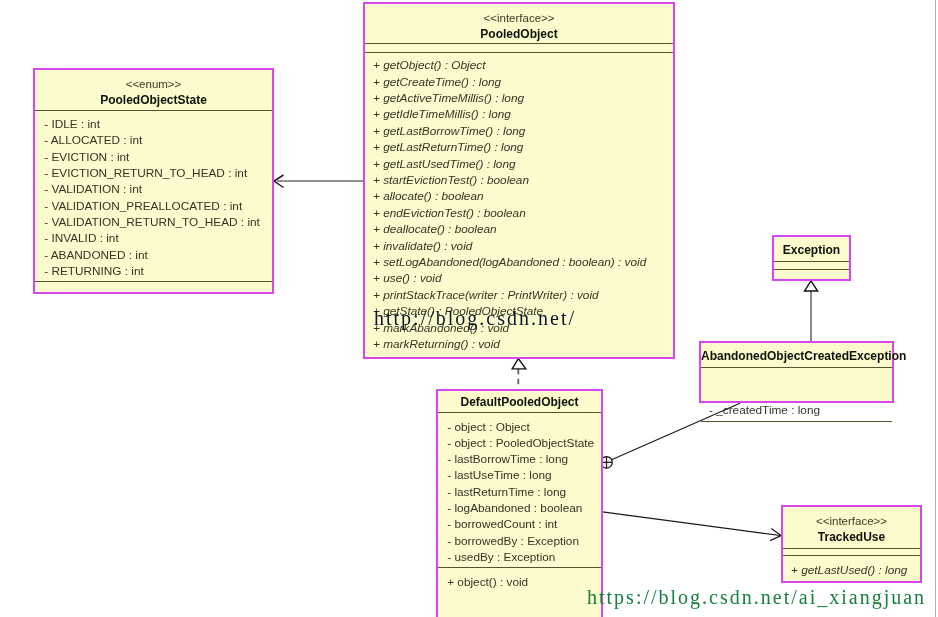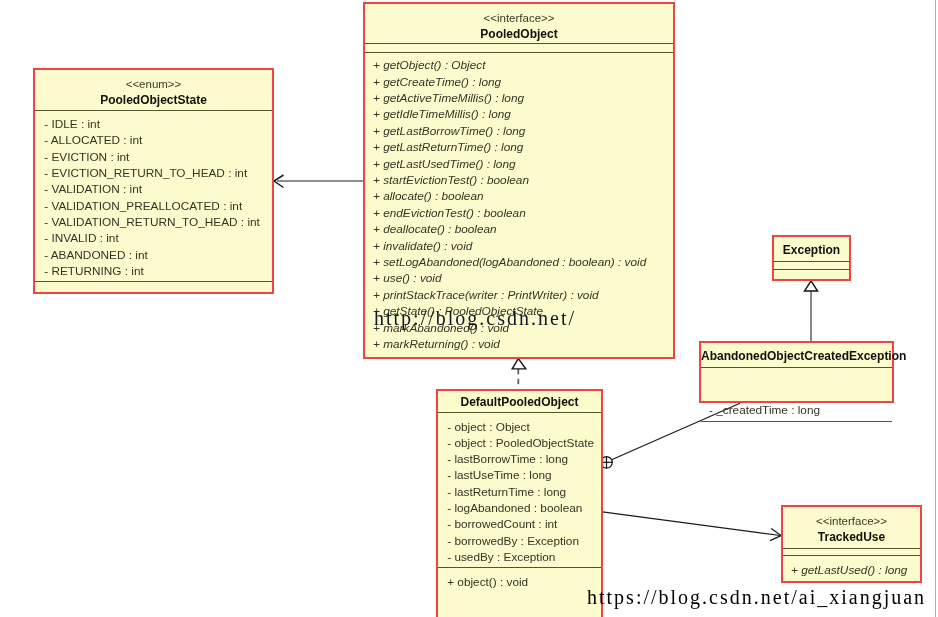--- a/index.html
+++ b/index.html
@@ -14,21 +14,21 @@
     width: 938px; height: 617px;
     background: #ffffff;
     font-family: "Liberation Sans", sans-serif;
     -webkit-font-smoothing: antialiased;
   }
 
   .uml-box {
     position: absolute;
     box-sizing: border-box;
     background: #fcfbcd;
-    border: 2px solid #ef4444;
+    border: 2px solid #d946ef;
     z-index: 5;
   }
   .hdr { text-align: center; }
   .stereo {
     font-size: 11.5px;
     color: #3a3a24;
     height: 16px;
     line-height: 16px;
   }
   .cname {
@@ -83,21 +83,21 @@
   #box-aoce .hdr { padding: 4.7px 0 3.6px; }
   #box-aoce .compartment.attrs { padding-top: 5.7px; padding-bottom: 2.4px; margin-top: 28px; }
   #box-aoce .compartment.meths { height: 11px; }
 
   #box-tracked .hdr { padding: 6.2px 0 3.3px; }
   #box-tracked .compartment.attrs { height: 5.5px; }
   #box-tracked .compartment.meths { padding-top: 6.5px; padding-bottom: 4px; }
 
   .wm {
     position: absolute;
-    color: #000000;
+    color: #15803d;
     font-family: "Liberation Serif", serif;
     white-space: nowrap;
     z-index: 8;
     letter-spacing: 2px;
     line-height: 1;
     pointer-events: none;
   }
   #wm0 { color: #0f172a; }
   #right-rule {
     position: absolute;

